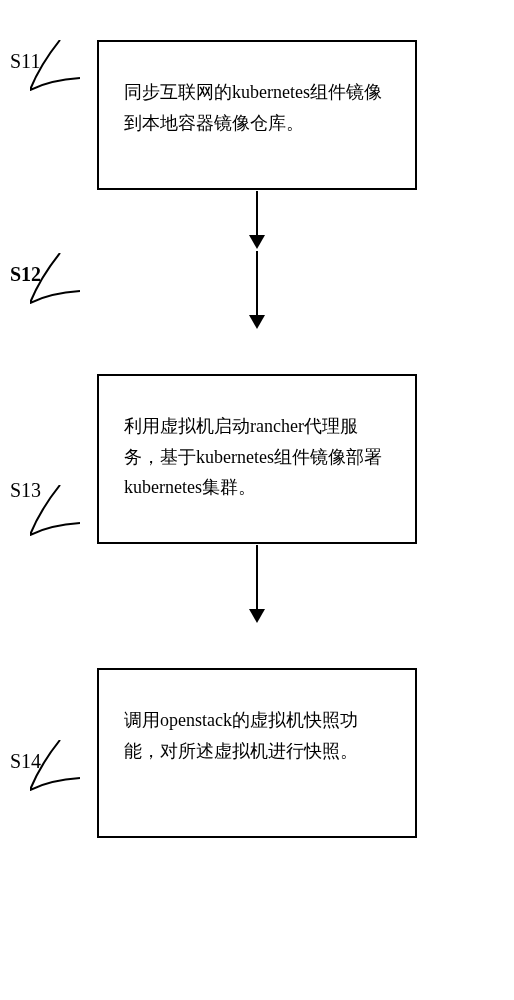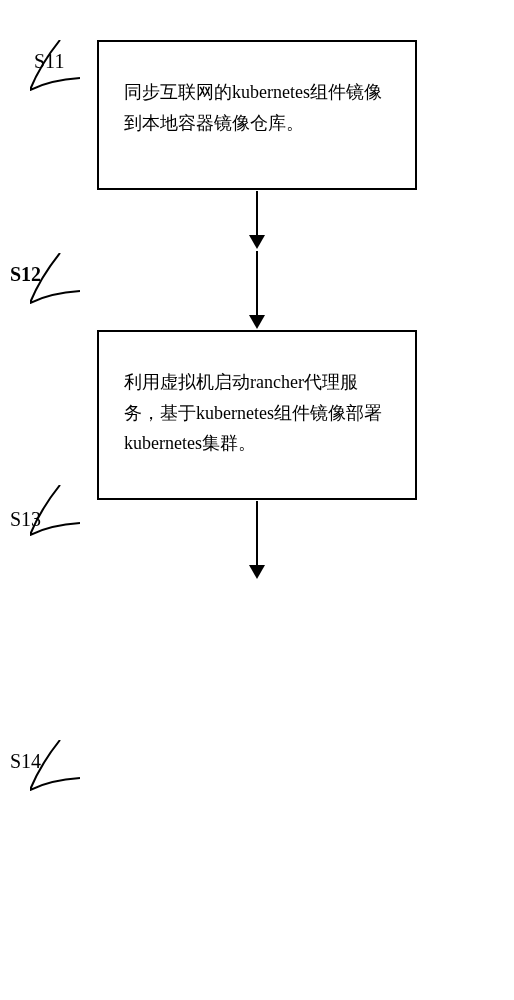--- a/index.html
+++ b/index.html
@@ -40,23 +40,23 @@
       text-align: left;
       position: relative;
       background: #ffffff;
     }
     .step-label {
       position: absolute;
       left: 10px;
       font-size: 20px;
       font-weight: normal;
     }
-    .label-s11 { top: 50px; margin-left: 24px; }
+    .label-s11 { top: 50px; }
     .label-s12 { top: 263px; font-weight: bold; }
-    .label-s13 { top: 508px; }
+    .label-s13 { top: 479px; }
     .label-s14 { top: 750px; font-family: Liberation Serif, serif; }
     .connector-svg {
       position: absolute;
       pointer-events: none;
     }
     .arrow {
       display: flex;
       flex-direction: column;
       align-items: center;
       height: 60px;
@@ -70,20 +70,21 @@
     .arrow-head {
       width: 0;
       height: 0;
       border-left: 8px solid transparent;
       border-right: 8px solid transparent;
       border-top: 14px solid #000000;
       margin-top: -1px;
     }
     .box-s13, .box-s14 {
       min-height: 170px;
+      margin-top: 44px;
     }
   </style>
 </head>
 <body>
 
 <svg class="connector-svg" style="left:30px; top:40px;" width="80" height="60">
   <path d="M 30 0 Q 10 25 0 50 Q 20 40 50 38" stroke="#000" stroke-width="2" fill="none"></path>
 </svg>
 <div class="step-label label-s11">S11</div>
 
@@ -125,14 +126,19 @@
     <div class="step-box box-s13">
       <span>利用虚拟机启动rancher代理服务，基于kubernetes组件镜像部署kubernetes集群。</span>
     </div>
   </div>
 
   <div class="arrow" style="height:80px;">
     <div class="arrow-line" style="height:65px;"></div>
     <div class="arrow-head"></div>
   </div>
 
+  <div class="step-container">
+    <div class="step-box box-s14">
+      <span>调用openstack的虚拟机快照功能，对所述虚拟机进行快照。</span>
+    </div>
+  </div>
 
 </div>
 
 </body></html>

